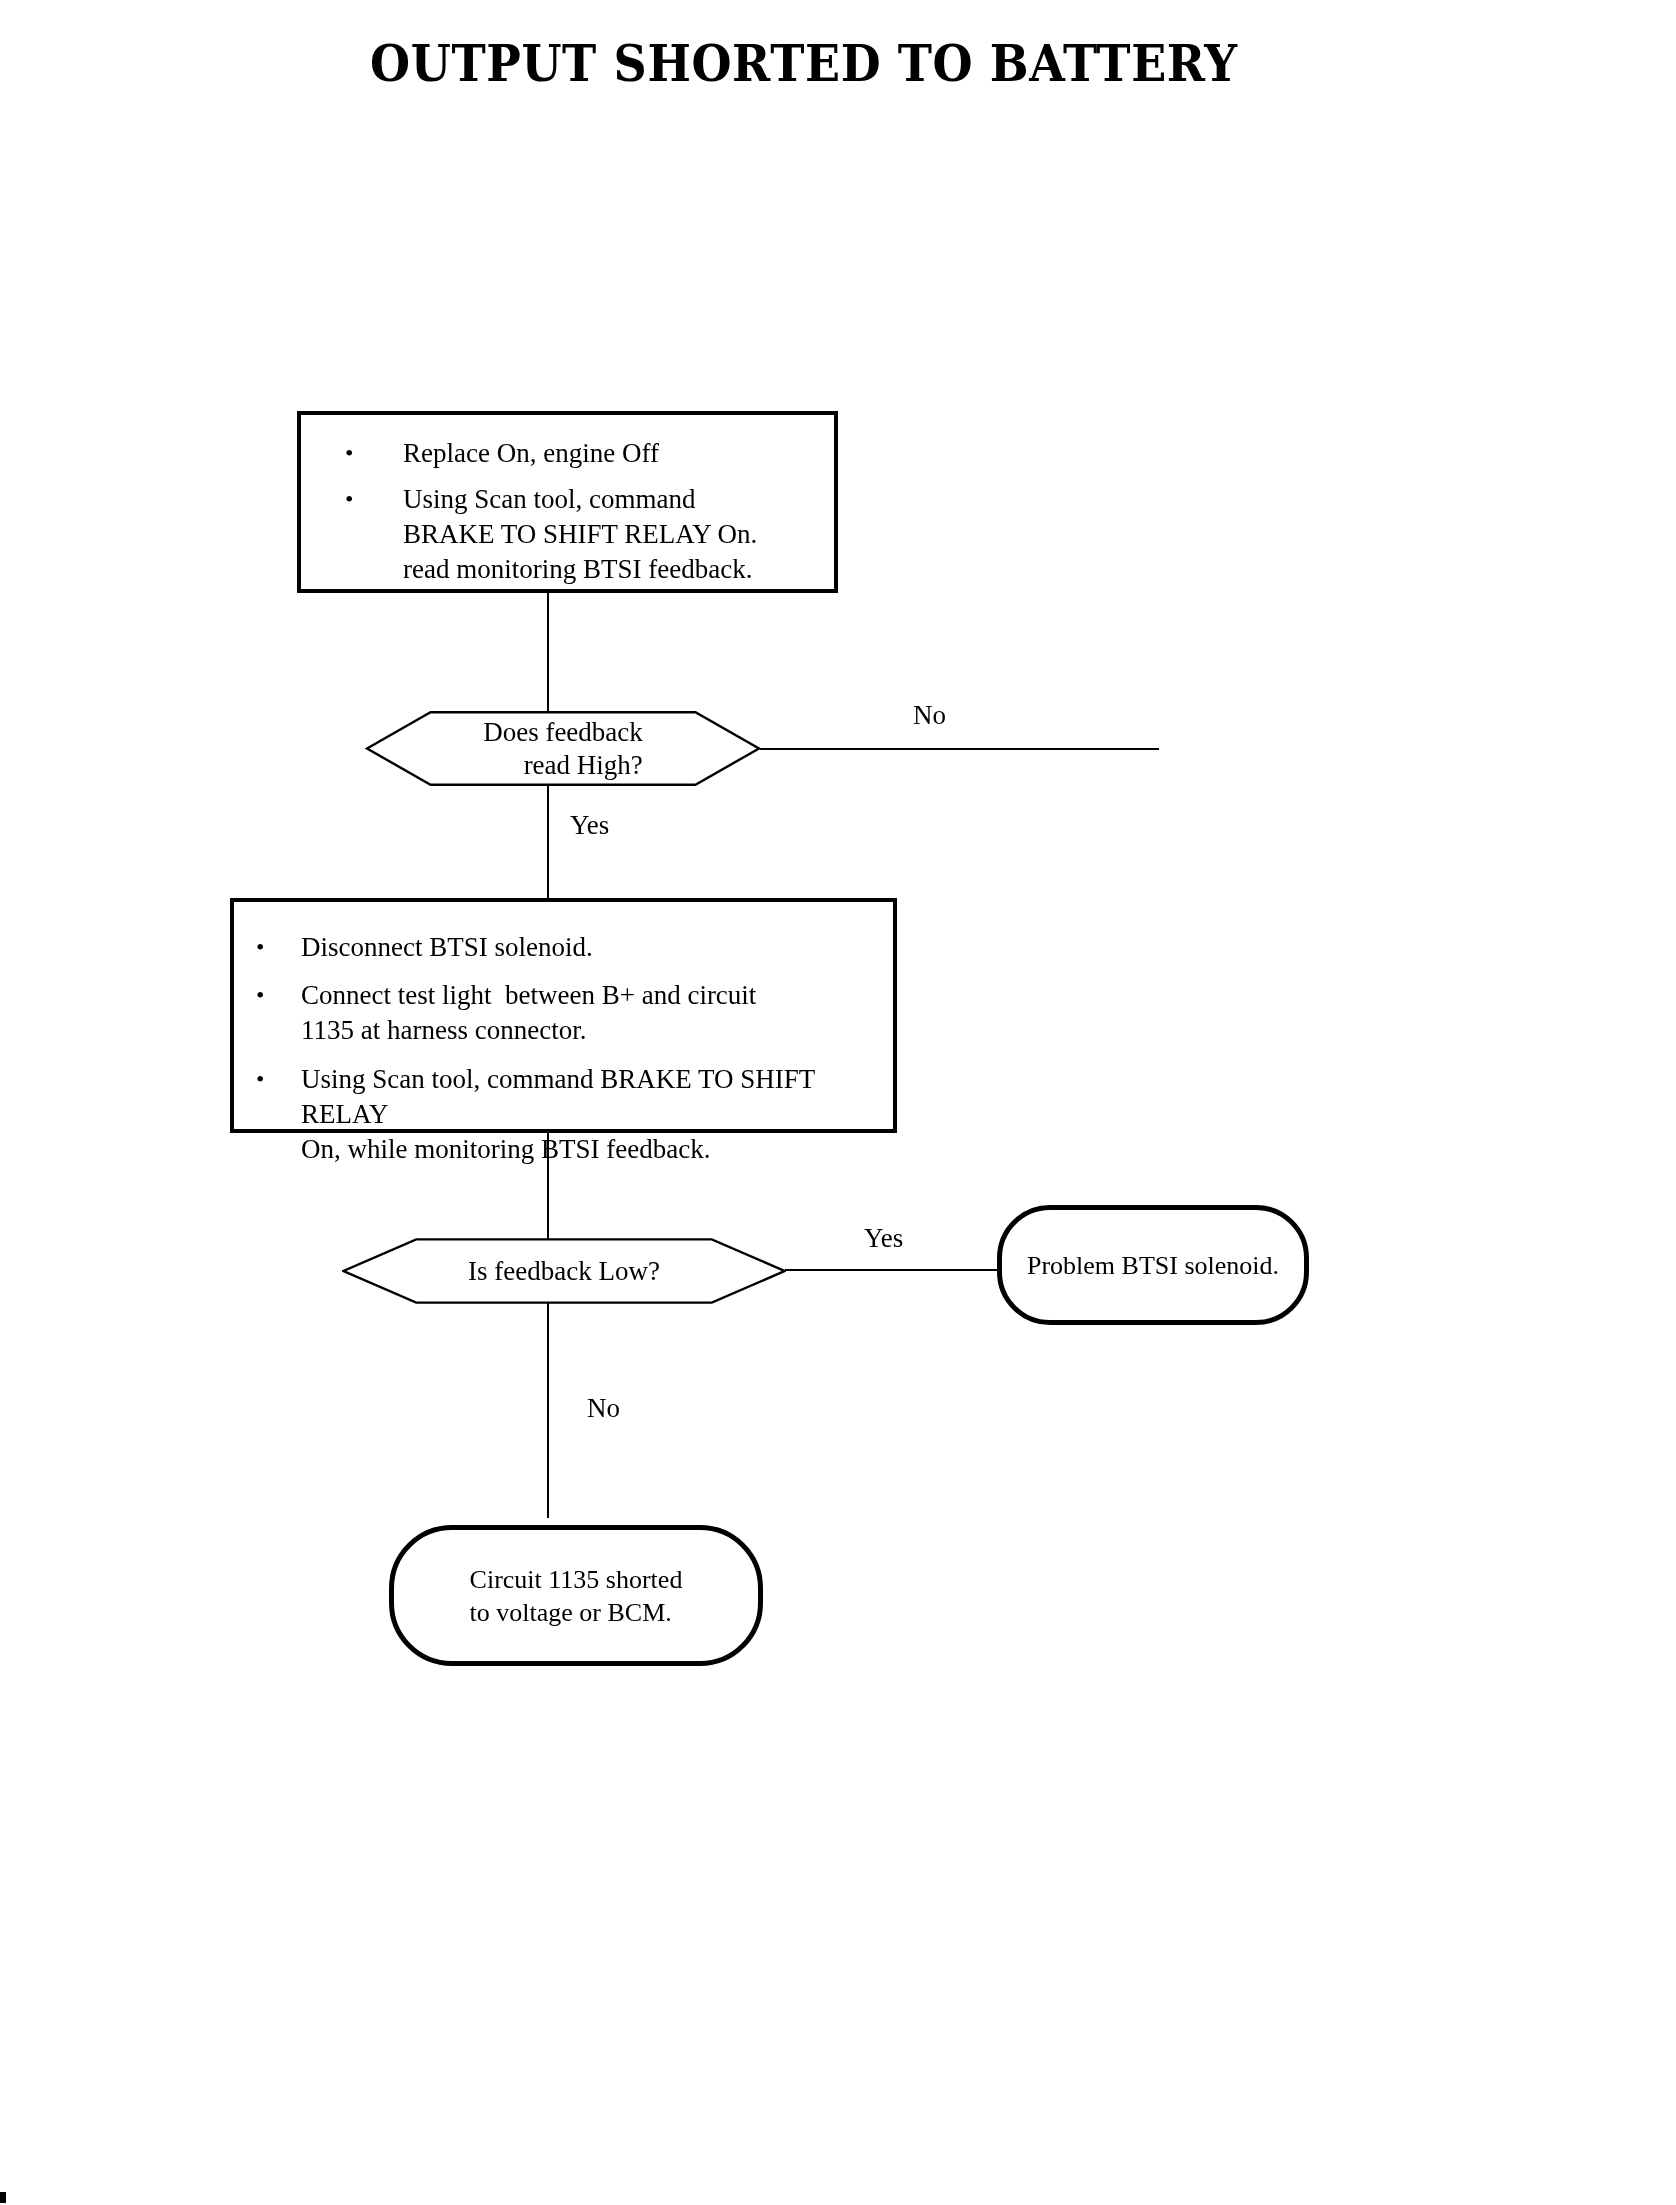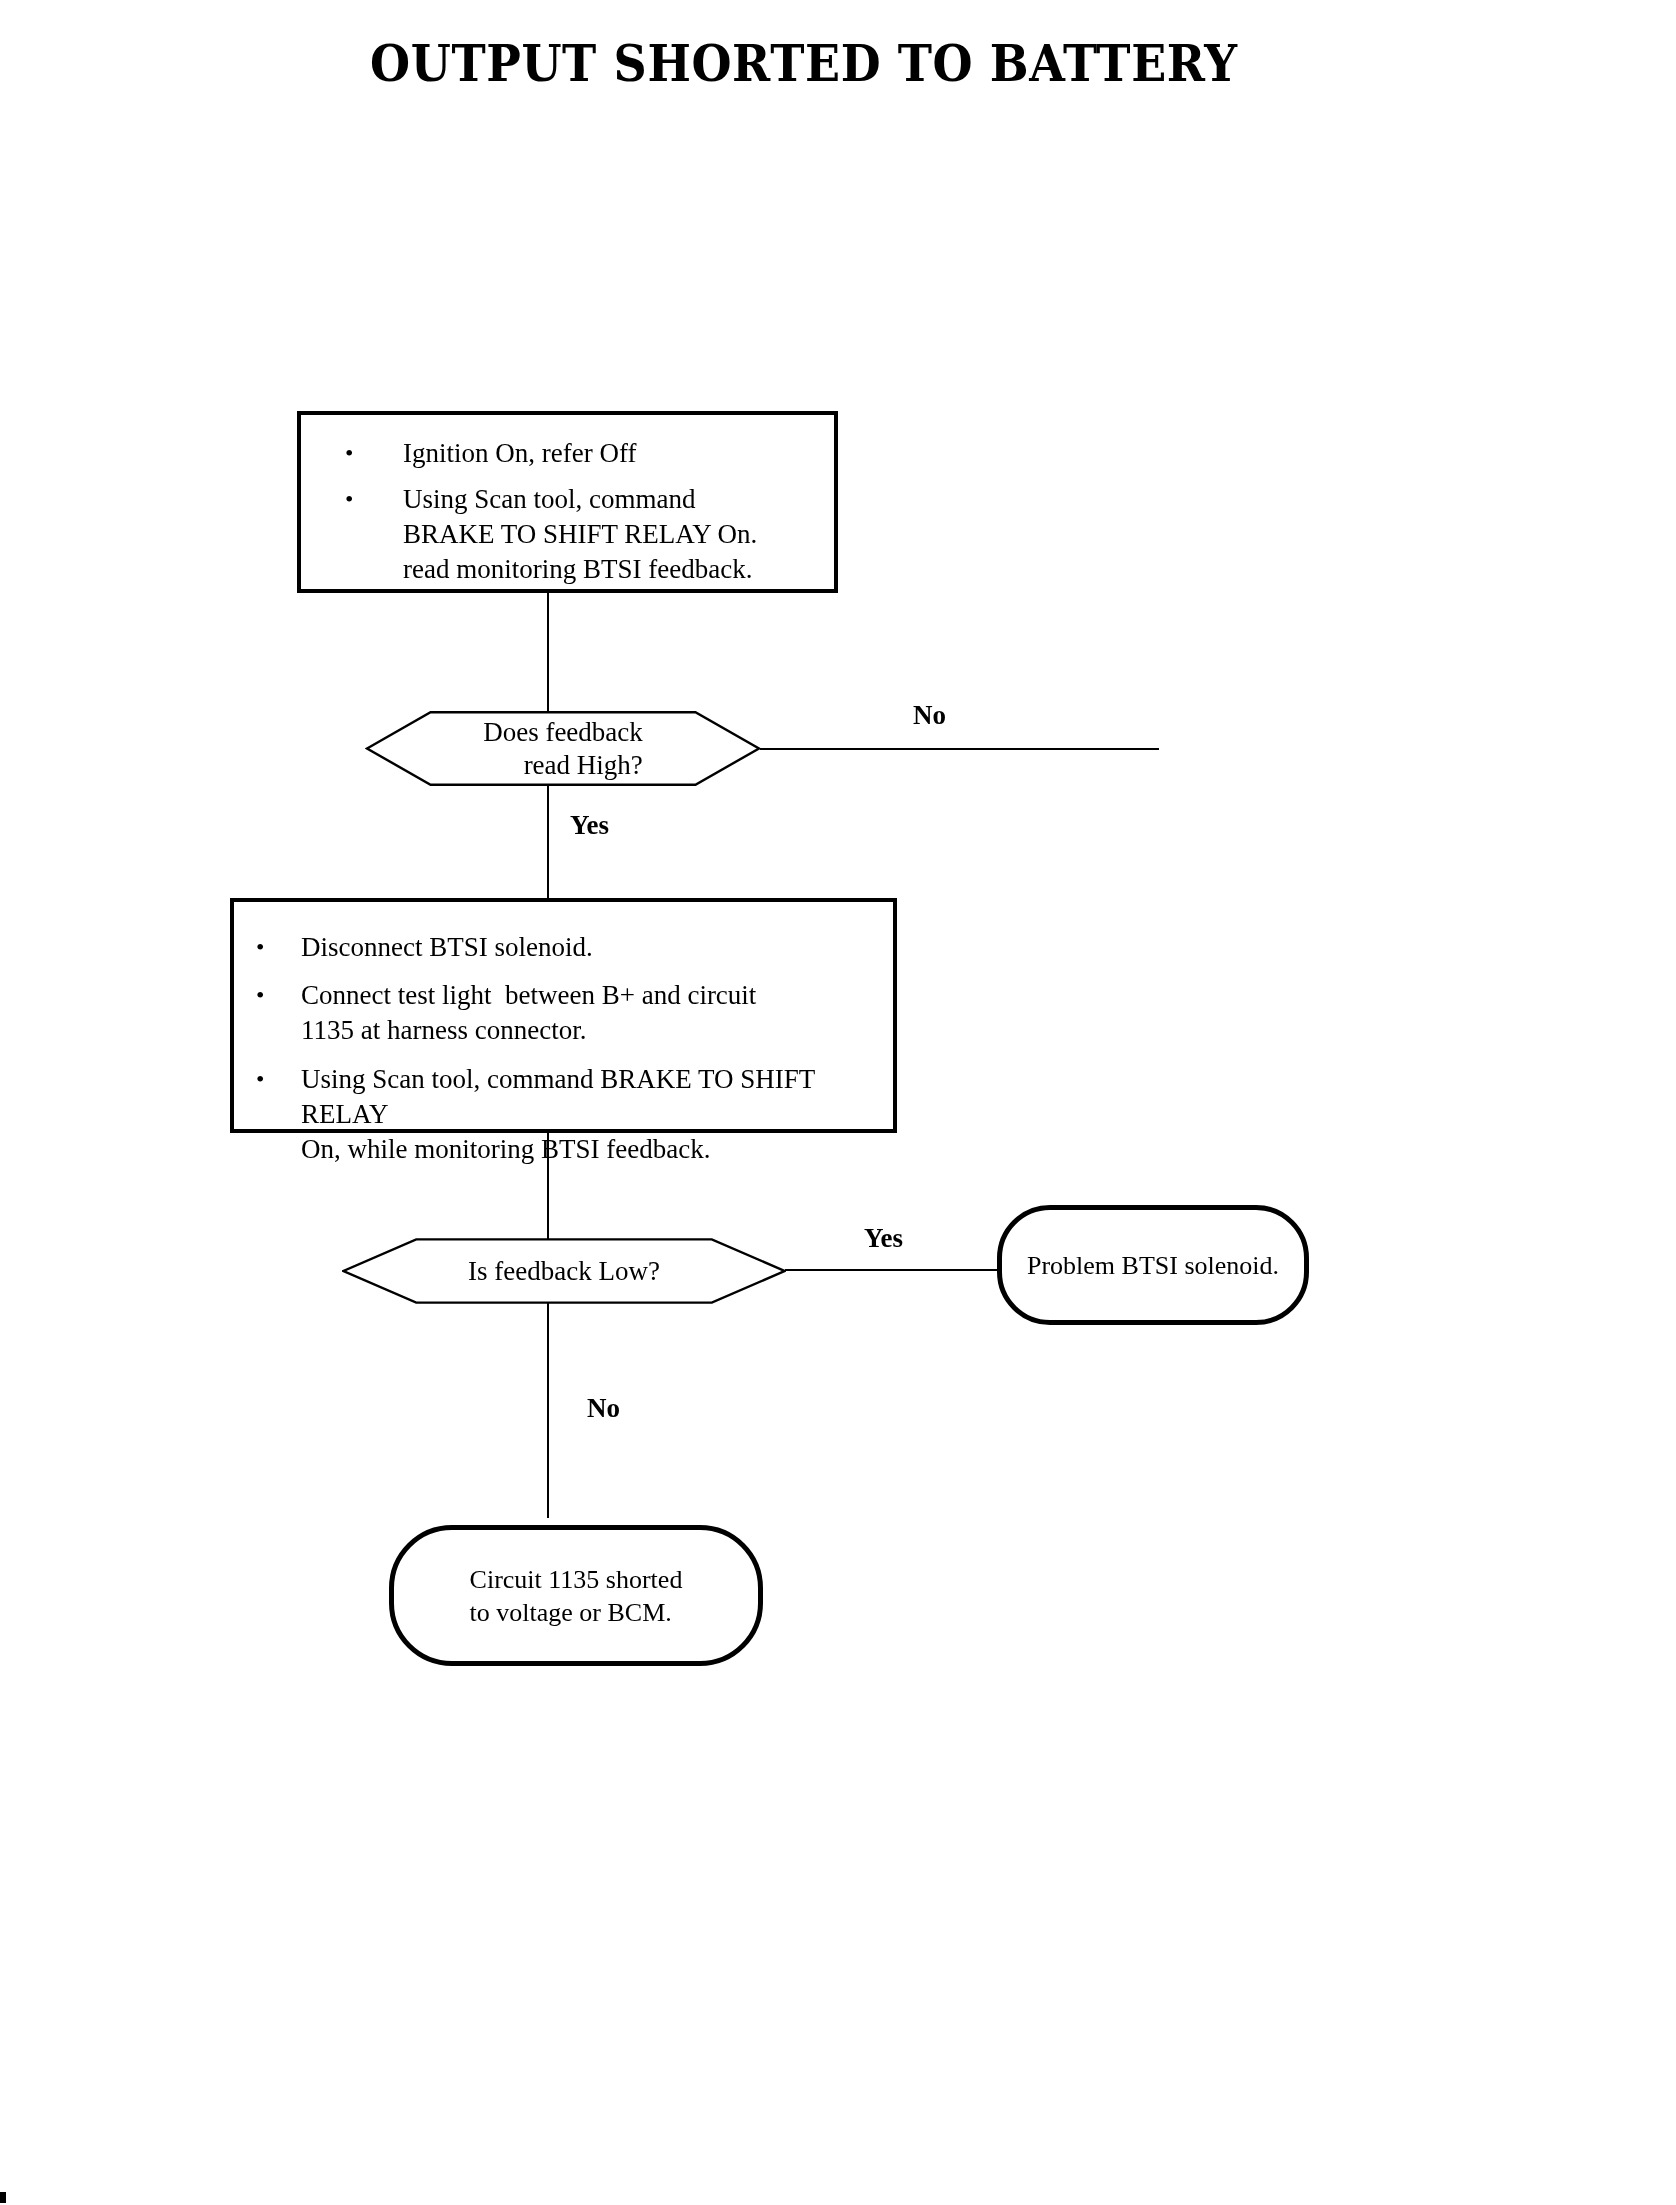--- a/index.html
+++ b/index.html
@@ -52,40 +52,40 @@
   #outcome-yes2{left:997px;top:1205px;width:312px;height:120px;border-radius:53px;}
   #outcome-no2{left:389px;top:1517px;width:374px;height:141px;border-radius:63px;margin-top:8px;}
   .vline{position:absolute;width:1.8px;background:#000;}
   .hline{position:absolute;height:1.8px;background:#000;}
   #conn-step1-d1{left:547px;top:592px;height:120px;}
   #conn-d1-step2{left:547px;top:785px;height:114px;}
   #conn-step2-d2{left:547px;top:1132px;height:107px;}
   #conn-d2-no2{left:547px;top:1302px;height:216px;}
   #conn-d1-no{left:760px;top:748px;width:399px;}
   #conn-d2-yes{left:785px;top:1269px;width:213px;}
-  .edge-label{position:absolute;font-size:27px;white-space:nowrap;font-weight:bold;}
+  .edge-label{position:absolute;font-size:27px;white-space:nowrap;}
   #label-no1{left:913px;top:700px;}
   #label-yes1{left:570px;top:810px;}
   #label-yes2{left:864px;top:1223px;}
   #label-no2{left:587px;top:1393px;}
   .artifact{position:absolute;background:#000;}
   #artifact-bl{left:0px;top:2192px;width:5.5px;height:11px;}
 </style>
 </head>
 <body>
 
 <div id="page">
 
   <div class="title">OUTPUT SHORTED TO BATTERY</div>
 
   <div class="process" id="step1">
     <div class="inner">
       <div class="bullet-item item1">
         <span class="bullet-mark">•</span>
-        <span class="bullet-text">Ignition On, refer Off</span>
+        <span class="bullet-text">Replace On, engine Off</span>
       </div>
       <div class="bullet-item item2">
         <span class="bullet-mark">•</span>
         <span class="bullet-text">Using Scan tool, command
 BRAKE TO SHIFT RELAY On.
 read monitoring BTSI feedback.</span>
       </div>
     </div>
   </div>
 

